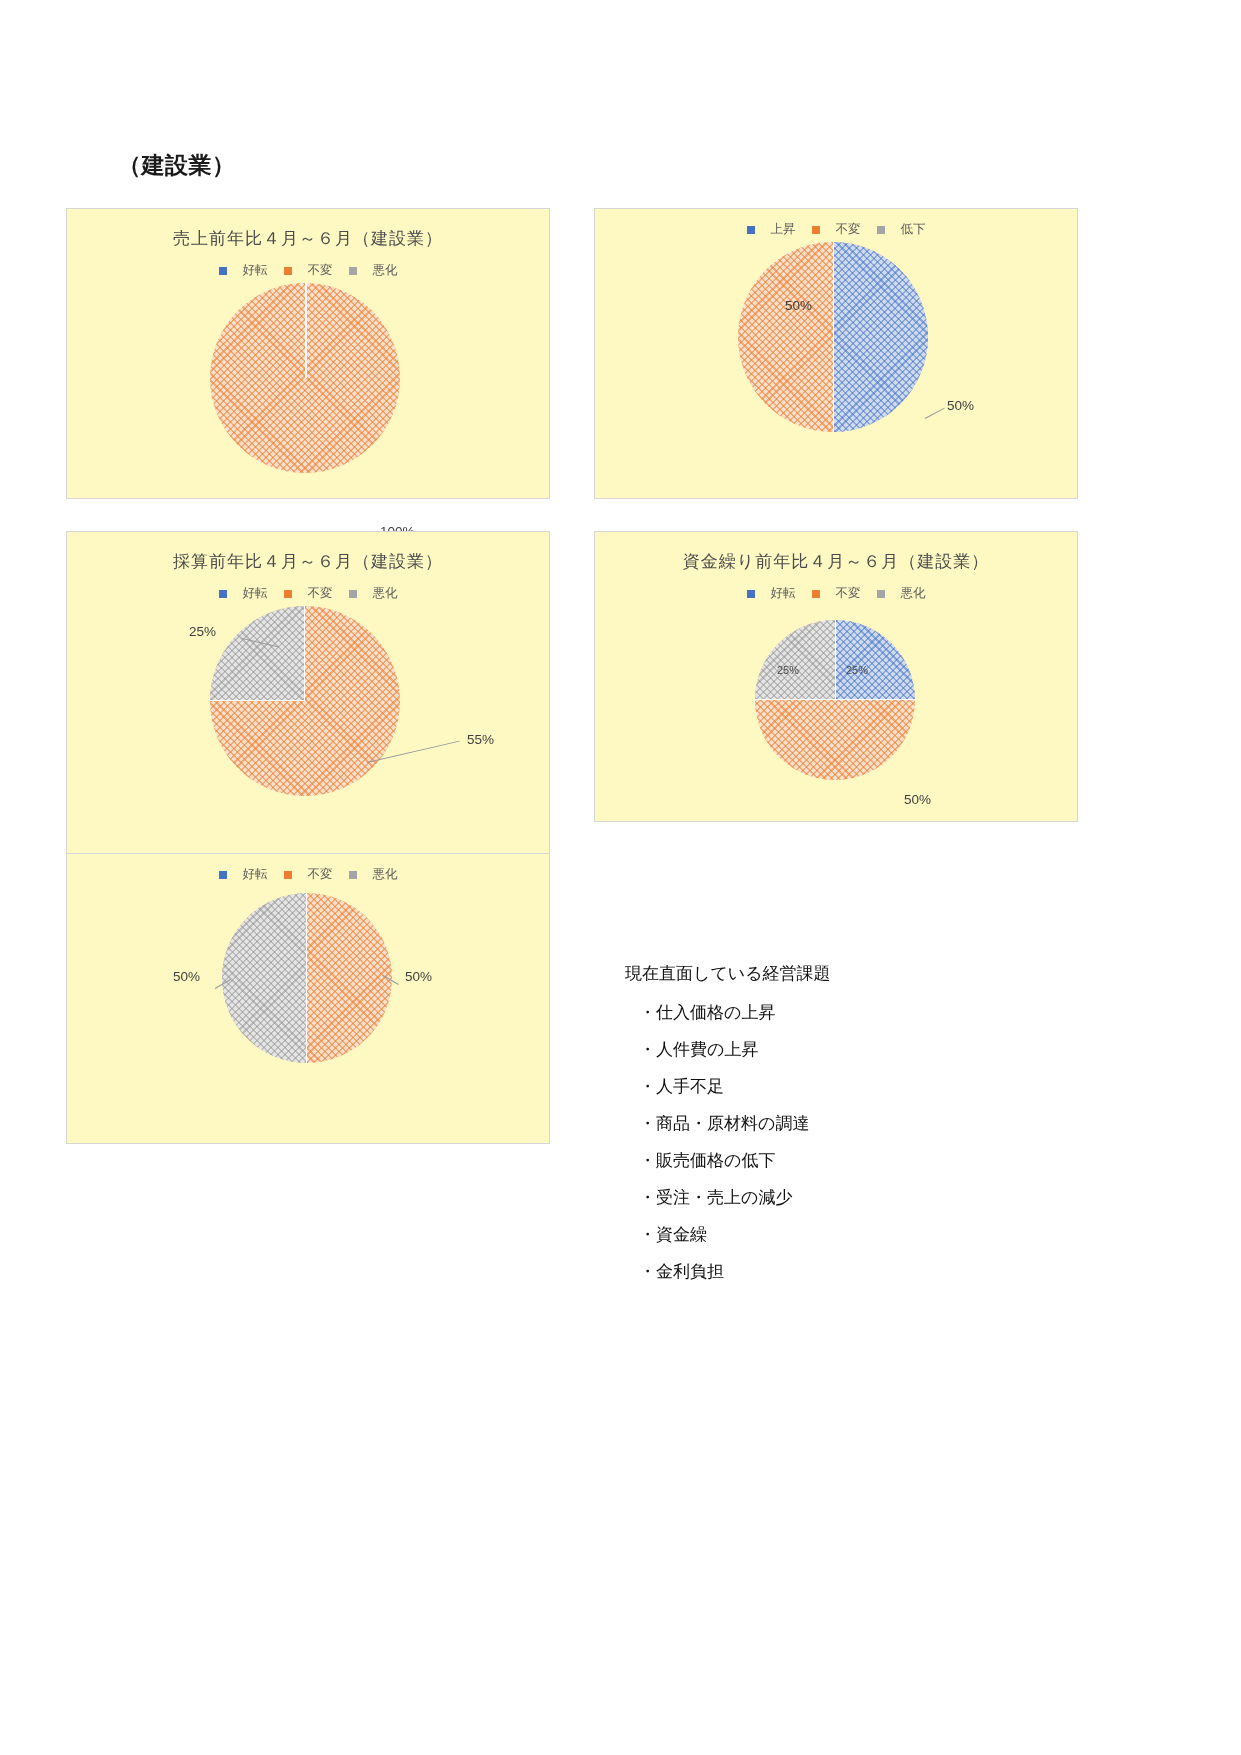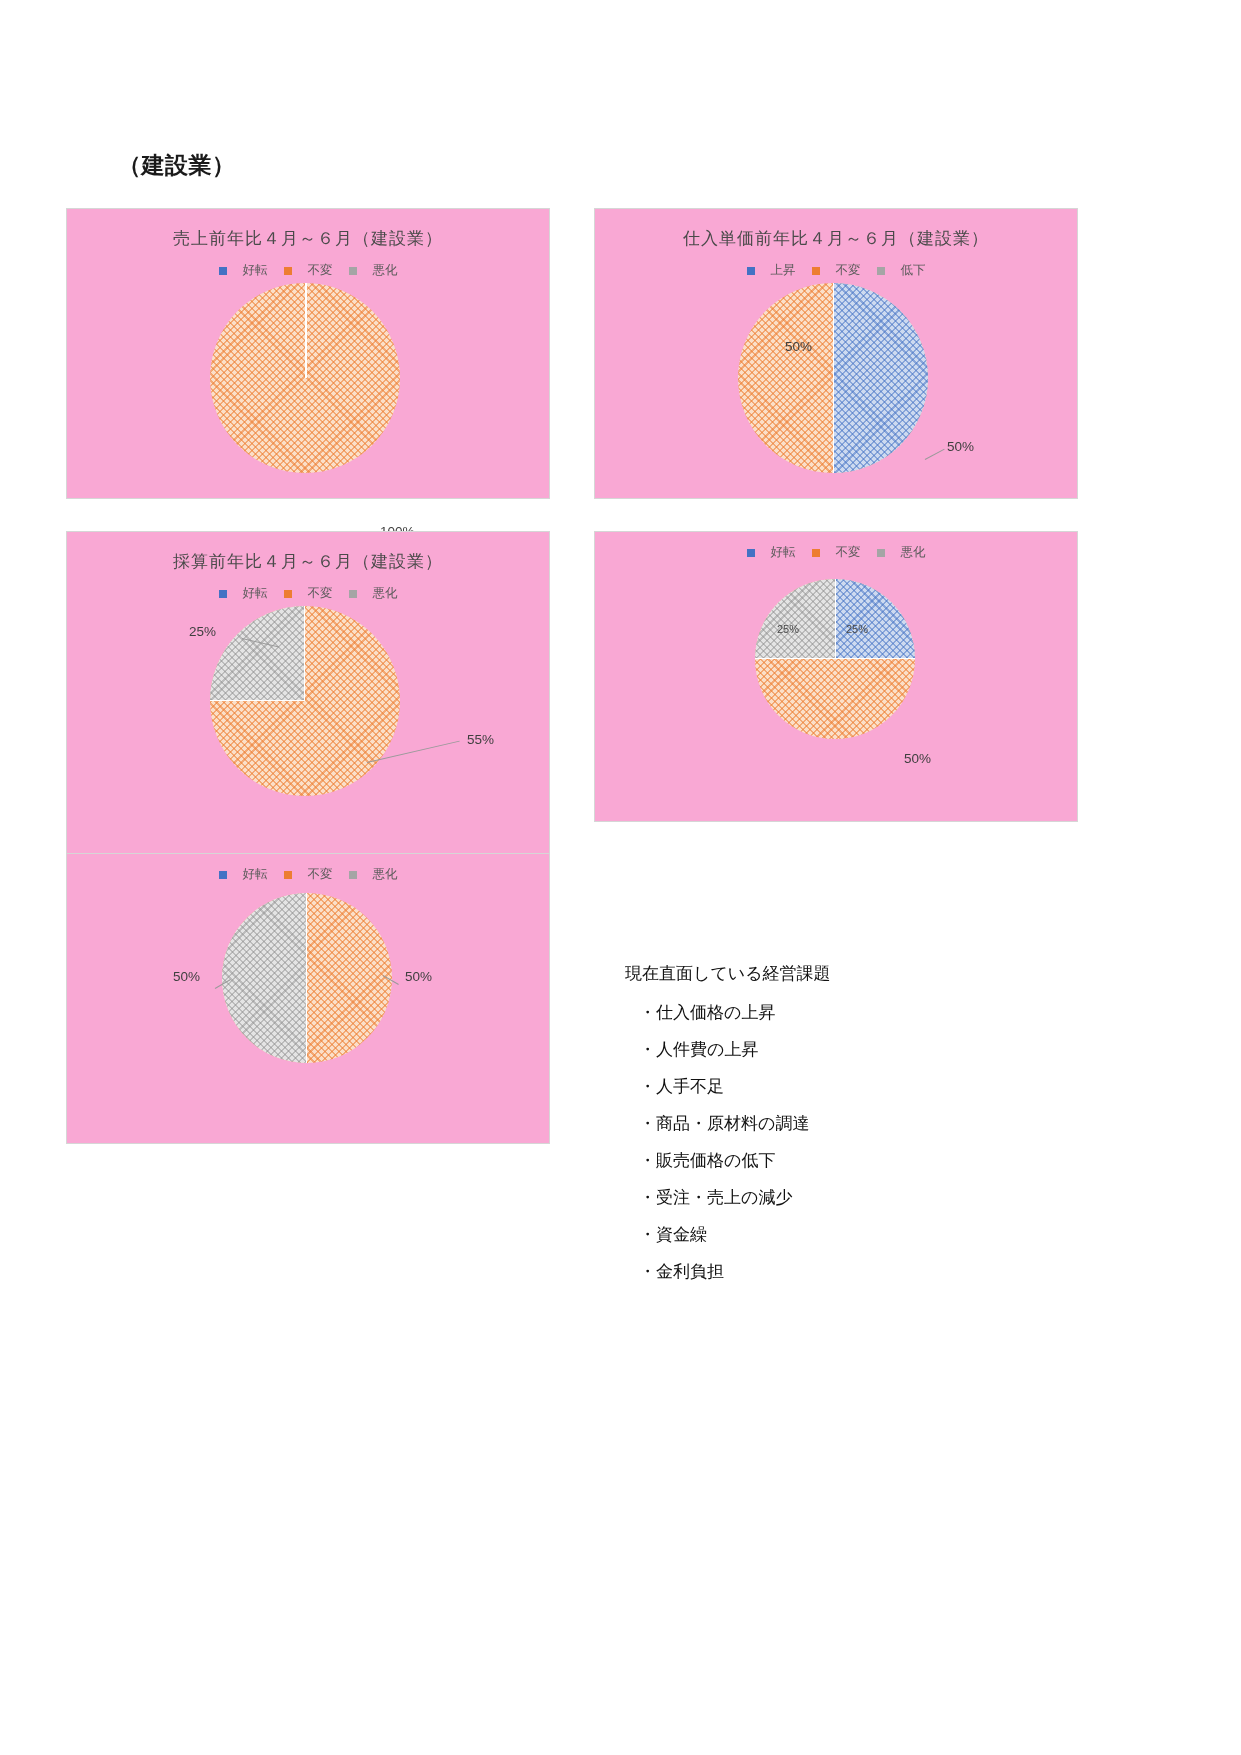--- a/index.html
+++ b/index.html
@@ -22,21 +22,21 @@
     top: 150px;
     font-size: 23px;
     font-weight: bold;
     letter-spacing: 0.5px;
     color: #1a1a1a;
   }
 
   .chart-box {
     position: absolute;
     border: 1px solid #d6d6d6;
-    background: #f9a8d4;
+    background: #fef9c3;
     box-sizing: border-box;
   }
 
   .chart-title {
     text-align: center;
     font-size: 17px;
     color: #4a4a4a;
     letter-spacing: 1px;
     margin-top: 18px;
     font-family: "Liberation Serif", "DejaVu Serif", serif;
@@ -129,21 +129,20 @@
                 background:
                   repeating-linear-gradient(45deg, rgba(237,125,49,0.55) 0 1.5px, rgba(255,255,255,0) 1.5px 5px),
                   repeating-linear-gradient(-45deg, rgba(237,125,49,0.55) 0 1.5px, rgba(255,255,255,0) 1.5px 5px),
                   #fbdfc8;"></div>
     <div style="position:absolute; left:238px; top:4px; width:1.5px; height:95px; background:#ffffff;"></div>
     <span class="pie-label" style="left:313px; top:245px;">100%</span>
   </div>
 </div>
 
 <div class="chart-box" style="left:594px; top:208px; width:484px; height:291px;">
-  <div class="chart-title">仕入単価前年比４月～６月（建設業）</div>
   <div class="legend">
     <span class="legend-item">
       <span class="legend-swatch" style="background:#4472c4"></span>
       <span>上昇</span>
     </span>
     <span class="legend-item">
       <span class="legend-swatch" style="background:#ed7d31"></span>
       <span>不変</span>
     </span>
     <span class="legend-item">
@@ -204,20 +203,21 @@
                   #e4e4e4;
                 border-right:1.5px solid #ffffff; border-bottom:1.5px solid #ffffff; box-sizing:border-box;"></div>
     <span class="pie-label" style="left:122px; top:22px;">25%</span>
     <div class="leader" style="left:175px; top:36px; width:38px; transform:rotate(13deg);"></div>
     <div class="leader" style="left:300px; top:160px; width:95px; transform:rotate(-13deg);"></div>
     <span class="pie-label" style="left:400px; top:130px;">55%</span>
   </div>
 </div>
 
 <div class="chart-box" style="left:594px; top:531px; width:484px; height:291px;">
+  <div class="chart-title">資金繰り前年比４月～６月（建設業）</div>
   <div class="legend">
     <span class="legend-item">
       <span class="legend-swatch" style="background:#4472c4"></span>
       <span>好転</span>
     </span>
     <span class="legend-item">
       <span class="legend-swatch" style="background:#ed7d31"></span>
       <span>不変</span>
     </span>
     <span class="legend-item">

